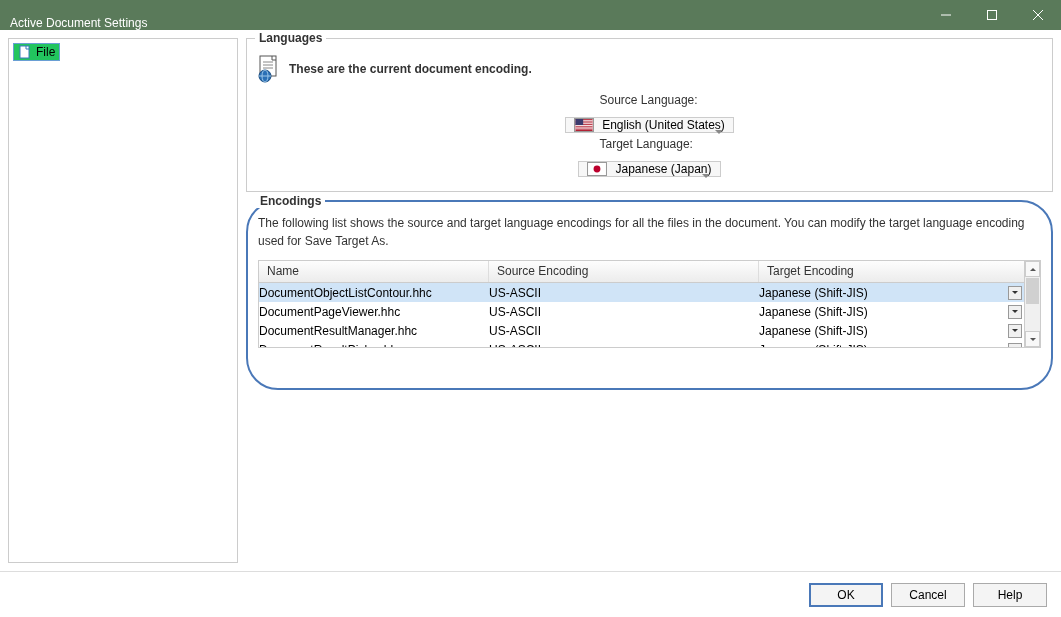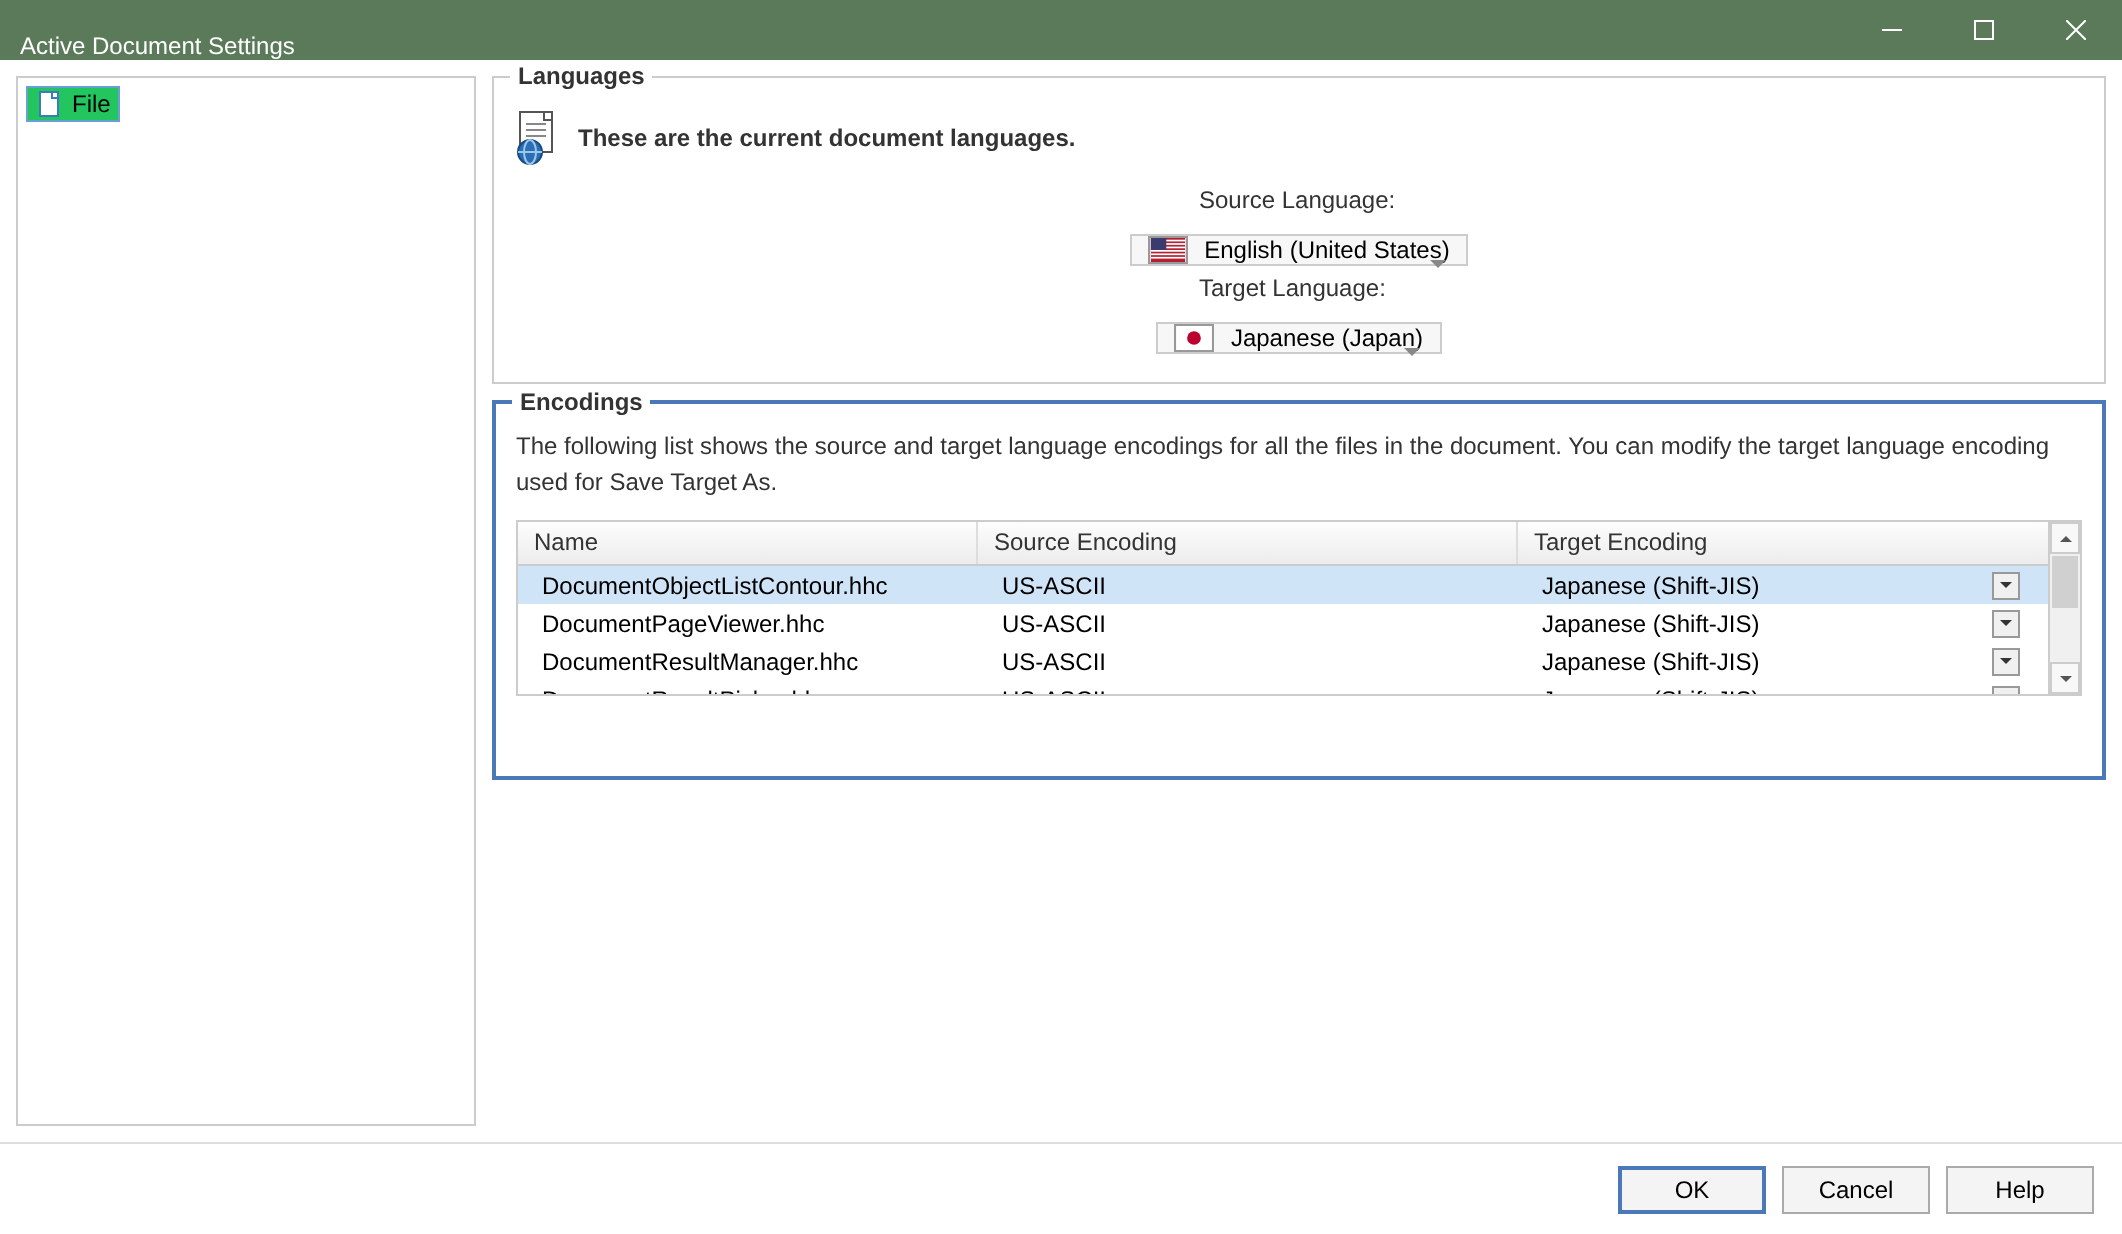--- a/index.html
+++ b/index.html
@@ -62,21 +62,21 @@
 .thead { display: flex; background: linear-gradient(#fdfdfd, #ececec); border-bottom: 1px solid #ccc; height: 22px; }
 .th { padding: 3px 8px; font-size: 12px; color: #333; border-right: 1px solid #ddd; }
 .th:last-child { border-right: none; }
 .col-name { width: 230px; }
 .col-src { width: 270px; }
 .col-tgt { flex: 1; position: relative; }
 
 .tbody { height: 64px; overflow: hidden; }
 .tr { display: flex; height: 19px; font-size: 12px; align-items: center; }
 .tr.selected { background: #d0e4f7; }
-.td { padding: 1px 12px; white-space: nowrap; overflow: hidden; }
+.td { padding: 1px 0; white-space: nowrap; overflow: hidden; }
 .td.col-tgt { display: flex; align-items: center; }
 .dd-btn {
   width: 14px; height: 14px; border: 1px solid #999; background: #f0f0f0;
   display: flex; align-items: center; justify-content: center; margin-left: auto; margin-right: 2px;
 }
 .dd-btn::after {
   content: ''; border-left: 3px solid transparent; border-right: 3px solid transparent;
   border-top: 3px solid #333;
 }
 
@@ -147,21 +147,21 @@
         <svg class="doc-icon" viewBox="0 0 24 28">
           <rect x="3" y="1" width="16" height="20" fill="#fff" stroke="#555"></rect>
           <polyline points="15,1 15,5 19,5" fill="none" stroke="#555"></polyline>
           <line x1="6" y1="7" x2="16" y2="7" stroke="#888"></line>
             <line x1="6" y1="10" x2="16" y2="10" stroke="#888"></line>
             <line x1="6" y1="13" x2="16" y2="13" stroke="#888"></line>
           <circle cx="8" cy="21" r="6" fill="#2a6fb5" stroke="#164a80"></circle>
           <ellipse cx="8" cy="21" rx="3" ry="6" fill="none" stroke="#9cc7ea"></ellipse>
           <line x1="2" y1="21" x2="14" y2="21" stroke="#9cc7ea"></line>
         </svg>
-        <span class="desc-text">These are the current document languages.</span>
+        <span class="desc-text">These are the current document encoding.</span>
       </div>
       <div class="lang-row">
         <span class="lang-label">Source Language:</span>
         <div class="lang-select">
           <svg class="flag" viewBox="0 0 20 14">
               <rect width="20" height="14" fill="#b22234"></rect>
               <rect y="1" width="20" height="1" fill="#fff"></rect>
               <rect y="3" width="20" height="1" fill="#fff"></rect>
               <rect y="5" width="20" height="1" fill="#fff"></rect>
               <rect y="7" width="20" height="1" fill="#fff"></rect>
@@ -177,21 +177,21 @@
         <div class="lang-select">
           <svg class="flag" viewBox="0 0 20 14">
               <rect width="20" height="14" fill="#fff"></rect>
               <circle cx="10" cy="7" r="4" fill="#bc002d"></circle>
             </svg>
           <span>Japanese (Japan)</span>
         </div>
       </div>
     </div>
 
-    <div class="group group-highlight" style="padding-bottom:40px;">
+    <div class="group group-highlight" style="padding-bottom:40px;border-radius:32px;">
       <span class="group-title">Encodings</span>
       <div class="enc-desc">The following list shows the source and target language encodings for all the files in the document. You can modify the target language encoding used for Save Target As.</div>
       <div class="table-wrap">
         <div class="table">
           <div class="thead">
             <div class="th col-name">Name</div>
             <div class="th col-src">Source Encoding</div>
             <div class="th col-tgt">Target Encoding</div>
           </div>
           <div class="tbody" id="tbody">

